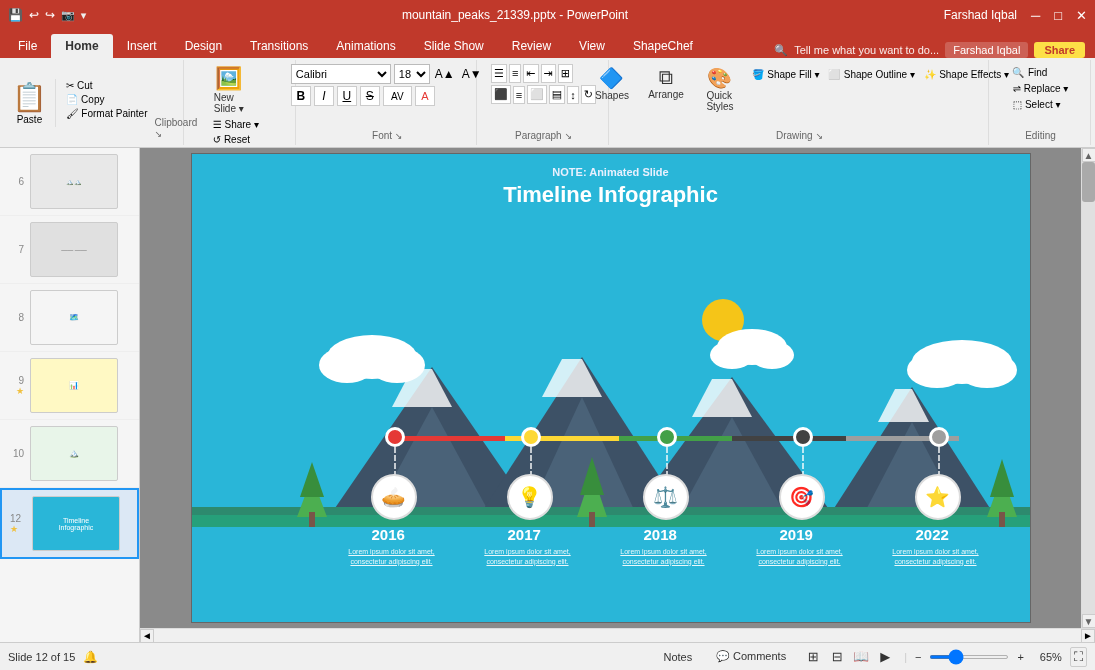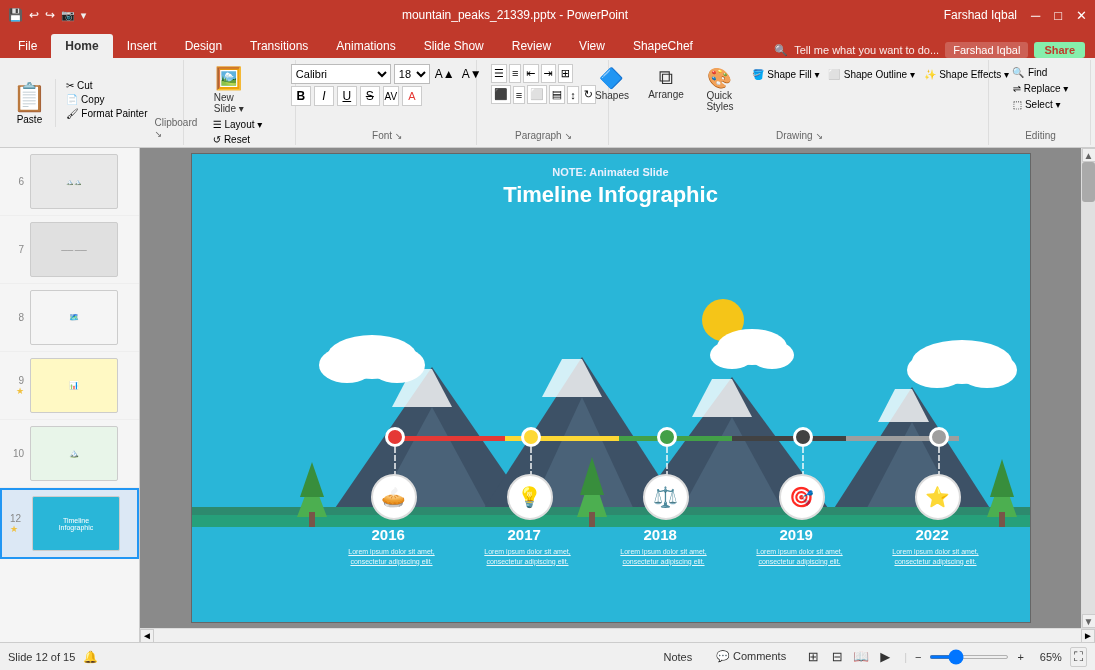--- a/index.html
+++ b/index.html
@@ -259,21 +259,21 @@
   <div class="tab-item">Animations</div>
   <div class="tab-item">Slide Show</div>
   <div class="tab-item">Review</div>
   <div class="tab-item">View</div>
   <div class="tab-item">ShapeChef</div>
   <div style="flex:1;"></div>
   <div style="display:flex;align-items:center;padding:0 10px;color:white;font-size:11px;gap:6px;">
     <span>🔍</span>
     <span style="cursor:text;font-size:11px;opacity:0.9;">Tell me what you want to do...</span>
     <span style="font-size:11px; padding: 2px 8px; background: rgba(255,255,255,0.2); border-radius:3px;">Farshad Iqbal</span>
-    <span style="font-size:11px; padding: 2px 10px; background: #86efac; color: #c0392b; border-radius:3px; cursor:pointer; font-weight:600;">Share</span>
+    <span style="font-size:11px; padding: 2px 10px; background: #fde047; color: #c0392b; border-radius:3px; cursor:pointer; font-weight:600;">Share</span>
   </div>
 </div>
 
 <div id="ribbon">
 
   <div class="ribbon-group clipboard-group">
     <div class="ribbon-group-content" style="flex-direction:row; align-items:stretch;">
       <div class="paste-btn">
         <span style="font-size:28px;">📋</span>
         <span style="font-size:10px;">Paste</span>
@@ -289,21 +289,21 @@
 
   <div class="ribbon-group" style="min-width:110px;">
     <div class="ribbon-group-content" style="align-items:flex-start; flex-direction:column; gap:2px; padding-top:4px;">
       <div style="display:flex; gap:4px; align-items:center;">
         <div class="ribbon-btn">
           <span class="icon">🖼️</span>
           <span class="ribbon-btn-label">New<br>Slide ▾</span>
         </div>
       </div>
       <div class="ribbon-row">
-        <div class="small-btn">☰ Layout ▾</div>
+        <div class="small-btn">☰ Share ▾</div>
       </div>
       <div class="ribbon-row">
         <div class="small-btn">↺ Reset</div>
       </div>
       <div class="ribbon-row">
         <div class="small-btn">📂 Section ▾</div>
       </div>
     </div>
     <span class="ribbon-group-label">Slides</span>
   </div>
@@ -318,21 +318,21 @@
           <option>18</option>
         </select>
         <span style="cursor:pointer; font-size:12px; padding:1px 2px;">A▲</span>
         <span style="cursor:pointer; font-size:12px; padding:1px 2px;">A▼</span>
       </div>
       <div style="display:flex; gap:3px; align-items:center;">
         <button style="font-weight:bold; width:20px; height:20px; border:1px solid #ccc; cursor:pointer; background:white; font-size:12px;">B</button>
         <button style="font-style:italic; width:20px; height:20px; border:1px solid #ccc; cursor:pointer; background:white; font-size:12px;">I</button>
         <button style="text-decoration:underline; width:20px; height:20px; border:1px solid #ccc; cursor:pointer; background:white; font-size:12px;">U</button>
         <button style="text-decoration:line-through; width:20px; height:20px; border:1px solid #ccc; cursor:pointer; background:white; font-size:12px;">S</button>
-        <button style="width:16px; height:20px; border:1px solid #ccc; cursor:pointer; background:white; font-size:10px;">AV</button>
+        <button style="width:29px; height:20px; border:1px solid #ccc; cursor:pointer; background:white; font-size:10px;">AV</button>
         <button style="width:20px; height:20px; border:1px solid #ccc; cursor:pointer; background:white; font-size:11px; color:#e53935;">A</button>
       </div>
     </div>
     <span class="ribbon-group-label">Font <span style="font-size:9px;">↘</span></span>
   </div>
 
   <div class="ribbon-group" style="min-width:130px;">
     <div class="ribbon-group-content" style="flex-direction:column; align-items:flex-start; gap:2px; padding-top:2px;">
       <div style="display:flex; gap:2px;">
         <span style="cursor:pointer; padding:2px; border:1px solid #ccc; background:white; font-size:11px;">☰</span>

